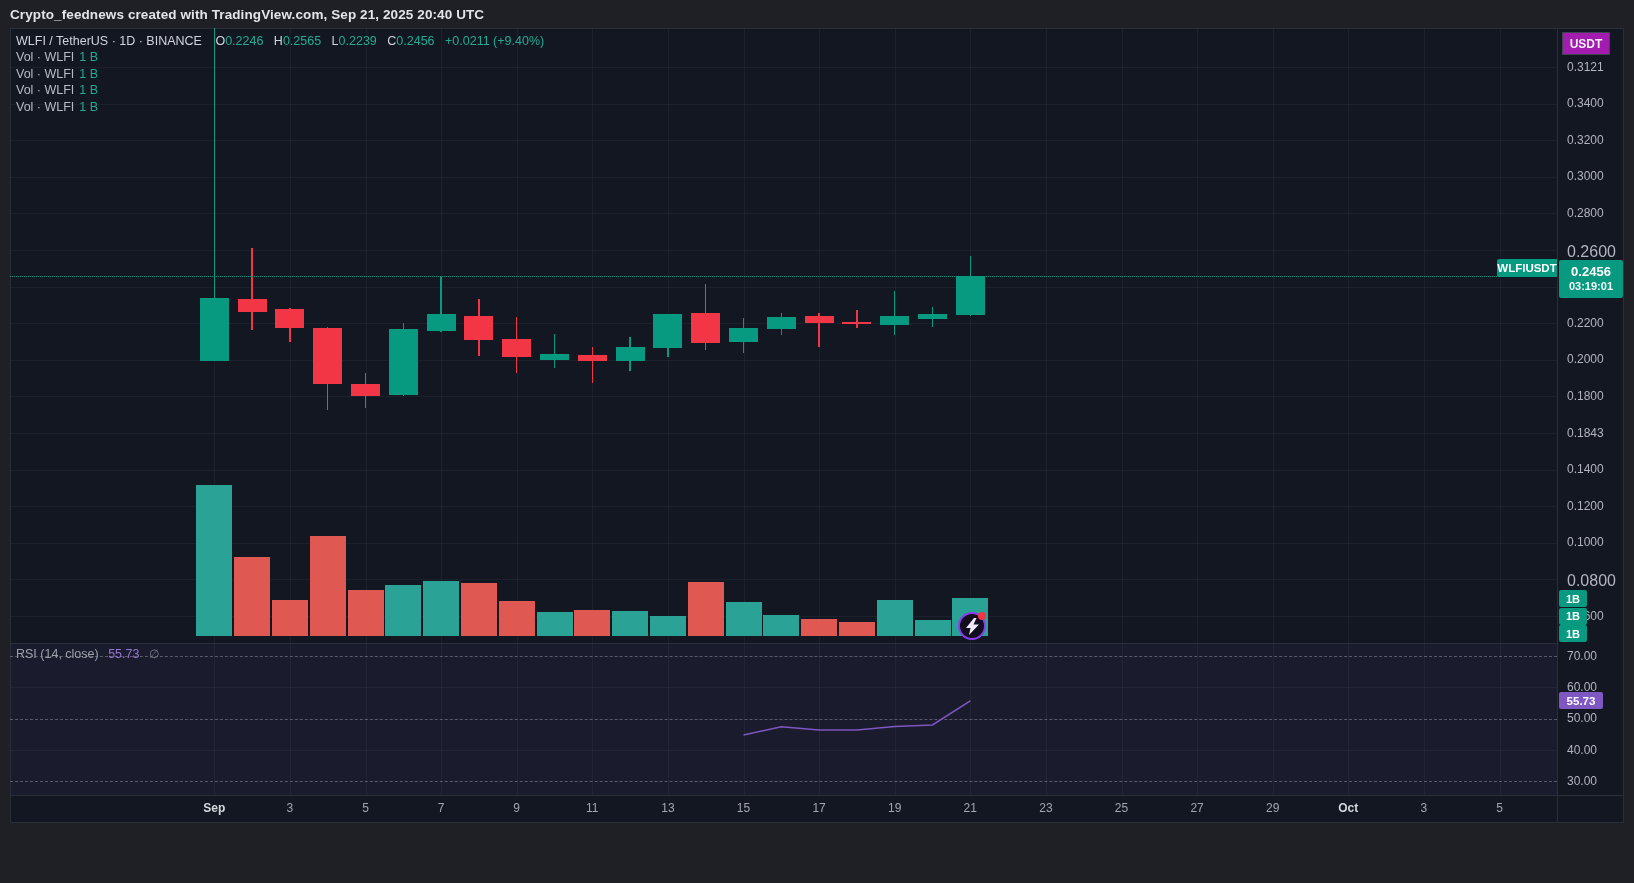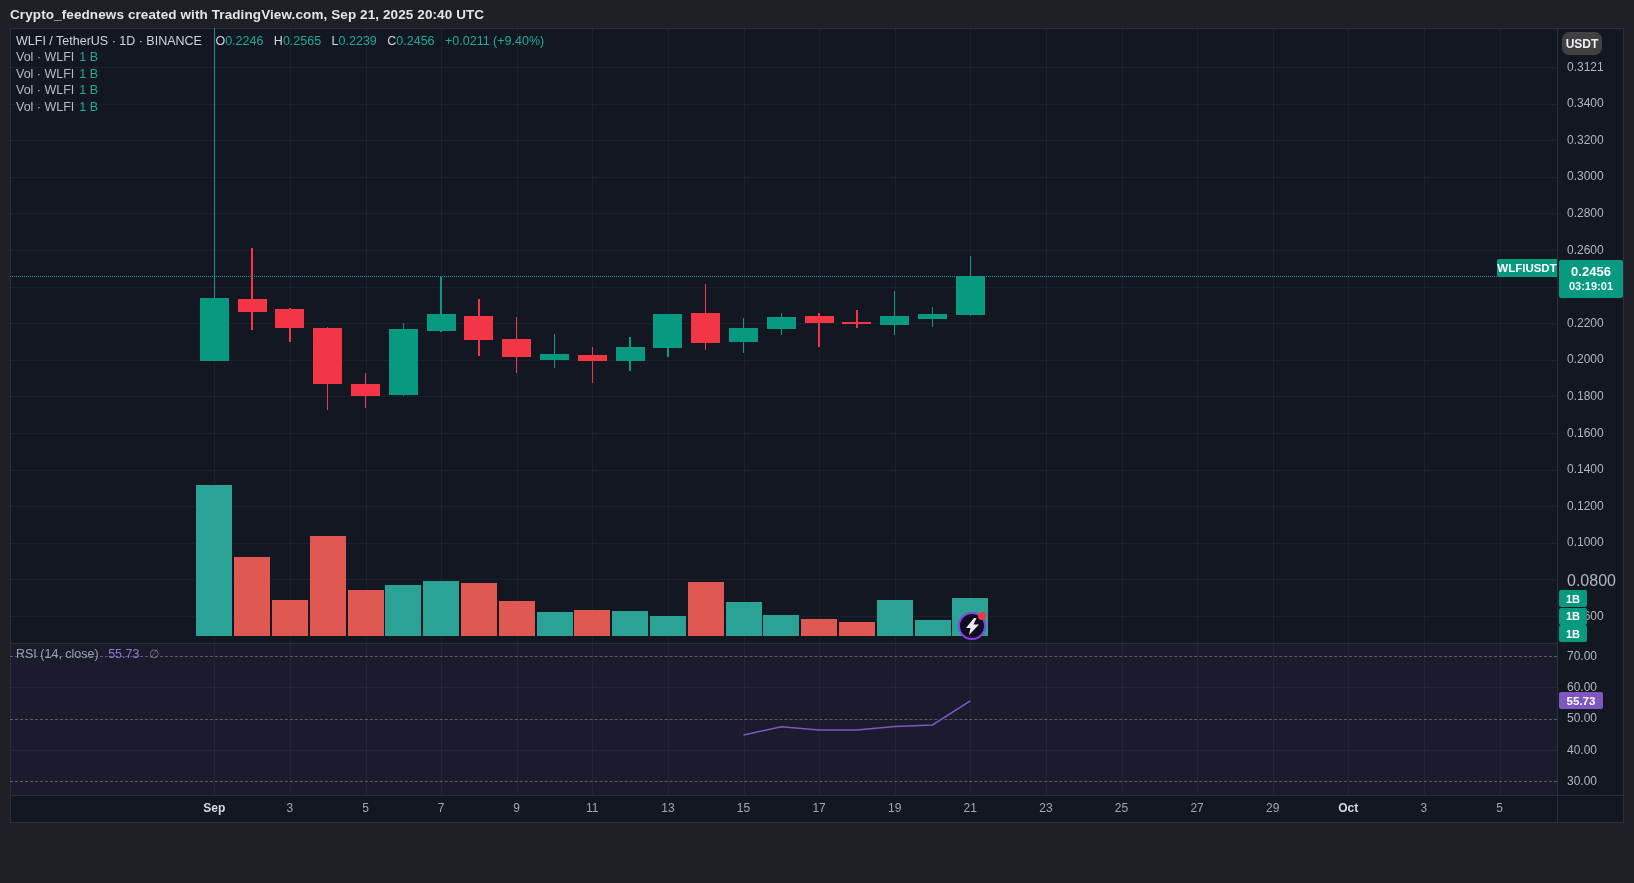--- a/index.html
+++ b/index.html
@@ -15,22 +15,22 @@
   #legend{left:16px;top:33px;z-index:20;font-size:12.5px;line-height:16.4px;color:#d1d4dc;white-space:nowrap;}
   #legend .title{margin-right:10px;}
   #legend .k{color:#d1d4dc;}
   #legend .v{color:#22ab94;}
   #legend .pair{margin-right:7px;}
   .volrow{color:#b8bcc4;}
   .volrow .v{color:#22ab94;margin-left:5px;}
   #rsi-legend{left:16px;top:647px;z-index:20;font-size:12.5px;color:#9aa0aa;white-space:nowrap;}
   #rsi-legend .v{color:#9575cd;margin-left:6px;}
   #rsi-legend .noicon{color:#787b86;margin-left:6px;font-size:12px;}
-  #usdt-btn{left:1562px;top:32px;width:40px;height:23px;background:#404040;border:1px solid #3f434e;
-    border-radius:7px;color:#eef0f3;font-size:12px;font-weight:700;display:flex;align-items:center;justify-content:center;z-index:30;box-sizing:border-box;}
+  #usdt-btn{left:1562px;top:32px;width:48px;height:23px;background:#a21caf;border:1px solid #3f434e;
+    border-radius:0;color:#eef0f3;font-size:12px;font-weight:700;display:flex;align-items:center;justify-content:center;z-index:30;box-sizing:border-box;}
   .badge{position:absolute;background:#089981;color:#fff;font-weight:700;z-index:30;display:flex;align-items:center;justify-content:center;}
   #sym-label{left:1497px;top:259px;width:60px;height:18px;font-size:11.5px;border-radius:2px 0 0 2px;}
   #price-badge{left:1559px;top:260px;width:64px;height:38px;flex-direction:column;line-height:14px;border-radius:2px;}
   #price-badge .p{font-size:13px;} #price-badge .cd{font-size:11px;font-weight:700;opacity:.95;}
   .vol1b{left:1559px;width:28px;height:17px;font-size:11px;border-radius:2px;}
   #rsi-badge{left:1559px;top:692px;width:44px;height:17px;font-size:11.5px;background:#7e57c2;border-radius:2px;}
   #watermark{left:958px;top:612px;width:28px;height:28px;border-radius:50%;background:#120d1e;
     border:2px solid #8b3df0;z-index:15;display:flex;align-items:center;justify-content:center;box-sizing:border-box;}
   #watermark .dot{position:absolute;right:-2px;top:-2px;width:8px;height:8px;border-radius:50%;background:#f23645;}
   #footer{left:0;top:823px;width:1634px;height:60px;display:flex;align-items:center;padding-left:14px;box-sizing:border-box;}
@@ -155,25 +155,25 @@
       <div style="position: absolute; left: 955.8px; top: 276.352px; width: 29px; height: 38.43px; background: rgb(8, 153, 129);"></div>
       <div style="position: absolute; left: 10px; top: 276.352px; width: 1547px; height: 0px; border-top: 1px dotted rgb(8, 153, 129);"></div>
       <svg width="1634" height="883" style="position: absolute; left: 0px; top: 0px; pointer-events: none;">
         <polyline points="743.5,735.0 781.3,726.8 819.1,730.0 856.9,730.0 894.7,726.5 932.5,725.0 970.3,700.8" fill="none" stroke="#7e57c2" stroke-width="1.6"></polyline>
       </svg>
       <div style="position: absolute; left: 1567px; top: 59.5px; font-size: 12px; color: rgb(178, 181, 190);">0.3121</div>
       <div style="position: absolute; left: 1567px; top: 96.1px; font-size: 12px; color: rgb(178, 181, 190);">0.3400</div>
       <div style="position: absolute; left: 1567px; top: 132.7px; font-size: 12px; color: rgb(178, 181, 190);">0.3200</div>
       <div style="position: absolute; left: 1567px; top: 169.3px; font-size: 12px; color: rgb(178, 181, 190);">0.3000</div>
       <div style="position: absolute; left: 1567px; top: 205.9px; font-size: 12px; color: rgb(178, 181, 190);">0.2800</div>
-      <div style="position: absolute; left: 1567px; top: 242.5px; font-size: 12px; color: rgb(178, 181, 190);">0.2600</div>
+      <div style="position: absolute; left: 1567px; top: 242.5px; font-size: 16px; color: rgb(178, 181, 190);">0.2600</div>
       <div style="position: absolute; left: 1567px; top: 315.7px; font-size: 12px; color: rgb(178, 181, 190);">0.2200</div>
       <div style="position: absolute; left: 1567px; top: 352.3px; font-size: 12px; color: rgb(178, 181, 190);">0.2000</div>
       <div style="position: absolute; left: 1567px; top: 388.9px; font-size: 12px; color: rgb(178, 181, 190);">0.1800</div>
-      <div style="position: absolute; left: 1567px; top: 425.5px; font-size: 12px; color: rgb(178, 181, 190);">0.1600</div>
+      <div style="position: absolute; left: 1567px; top: 425.5px; font-size: 12px; color: rgb(178, 181, 190);">0.1843</div>
       <div style="position: absolute; left: 1567px; top: 462.1px; font-size: 12px; color: rgb(178, 181, 190);">0.1400</div>
       <div style="position: absolute; left: 1567px; top: 498.7px; font-size: 12px; color: rgb(178, 181, 190);">0.1200</div>
       <div style="position: absolute; left: 1567px; top: 535.3px; font-size: 12px; color: rgb(178, 181, 190);">0.1000</div>
       <div style="position: absolute; left: 1567px; top: 571.9px; font-size: 16px; color: rgb(178, 181, 190);">0.0800</div>
       <div style="position: absolute; left: 1567px; top: 608.5px; font-size: 12px; color: rgb(178, 181, 190);">0.0600</div>
       <div style="position: absolute; left: 1567px; top: 648.6px; font-size: 12px; color: rgb(178, 181, 190);">70.00</div>
       <div style="position: absolute; left: 1567px; top: 679.9px; font-size: 12px; color: rgb(178, 181, 190);">60.00</div>
       <div style="position: absolute; left: 1567px; top: 711.2px; font-size: 12px; color: rgb(178, 181, 190);">50.00</div>
       <div style="position: absolute; left: 1567px; top: 742.5px; font-size: 12px; color: rgb(178, 181, 190);">40.00</div>
       <div style="position: absolute; left: 1567px; top: 773.8px; font-size: 12px; color: rgb(178, 181, 190);">30.00</div>

